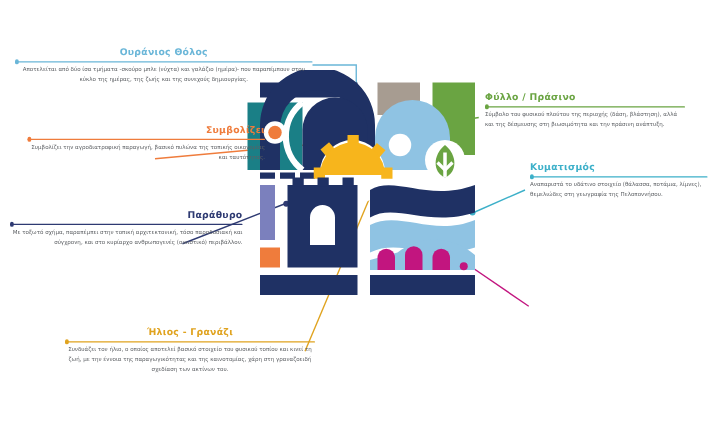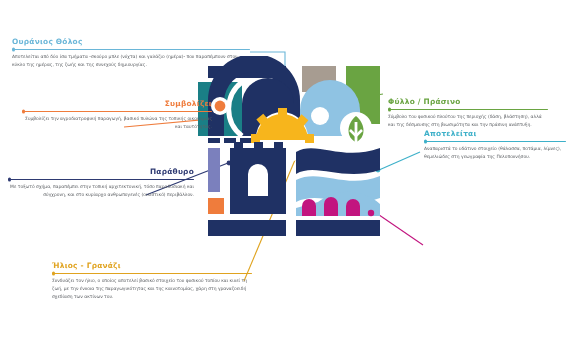--- a/index.html
+++ b/index.html
@@ -16,21 +16,21 @@
   .callout .ttl{
     font-size:7.4px;font-weight:700;letter-spacing:.25px;
     margin:0 0 2.5px 0;line-height:1.1;
   }
   .callout .rule{height:1.4px;width:100%;border-radius:1px;}
   .callout .body{
     font-size:4.45px;line-height:1.72;color:#5d6064;margin-top:3.2px;
   }
   .t-right{text-align:right;}
   .t-left{text-align:left;}
-  .t-center{text-align:left;}
+  .t-center{text-align:center;}
 
   
   .rule{position:relative;}
   .rule.dot-l::before,.rule.dot-r::after{
     content:"";position:absolute;top:50%;width:3.2px;height:3.2px;
     border-radius:50%;transform:translateY(-50%);background:inherit;
   }
   .rule.dot-l::before{left:0;}
 
   
@@ -159,25 +159,25 @@
     <div class="body">Με τοξωτό σχήμα, παραπέμπει στην τοπική αρχιτεκτονική, τόσο παραδοσιακή και σύγχρονη, και στο κυρίαρχο ανθρωπογενές (οικιστικό) περιβάλλον.</div>
   </div>
 
   <div class="callout t-center" style="left:52px;top:262px;width:200px;">
     <div class="ttl" style="color:#e0a31f;">Ήλιος - Γρανάζι</div>
     <div class="rule dot-l" style="background:#e0a31f;"></div>
     <div class="body">Συνδυάζει τον ήλιο, ο οποίος αποτελεί βασικό στοιχείο του φυσικού τοπίου και κινεί τη ζωή, με την έννοια της παραγωγικότητας και της καινοτομίας, χάρη στη γραναζοειδή σχεδίαση των ακτίνων του.</div>
   </div>
 
   <div class="callout t-left" style="left:388px;top:74px;width:160px;">
-    <div class="ttl" style="color:#6aa442;margin-top:24px;">Φύλλο / Πράσινο</div>
+    <div class="ttl" style="color:#6aa442;">Φύλλο / Πράσινο</div>
     <div class="rule dot-l" style="background:#6aa442;"></div>
     <div class="body">Σύμβολο του φυσικού πλούτου της περιοχής (δάση, βλάστηση), αλλά και της δέσμευσης στη βιωσιμότητα και την πράσινη ανάπτυξη.</div>
   </div>
 
   <div class="callout t-left" style="left:424px;top:130px;width:142px;">
-    <div class="ttl" style="color:#3db0c9;">Αποτελείται</div>
+    <div class="ttl" style="color:#3db0c9;">Κυματισμός</div>
     <div class="rule dot-l" style="background:#3db0c9;"></div>
     <div class="body">Αναπαριστά το υδάτινο στοιχείο (θάλασσα, ποτάμια, λίμνες), θεμελιώδες στη γεωγραφία της Πελοποννήσου.</div>
   </div>
 
 
 </div>
 
 </body></html>

